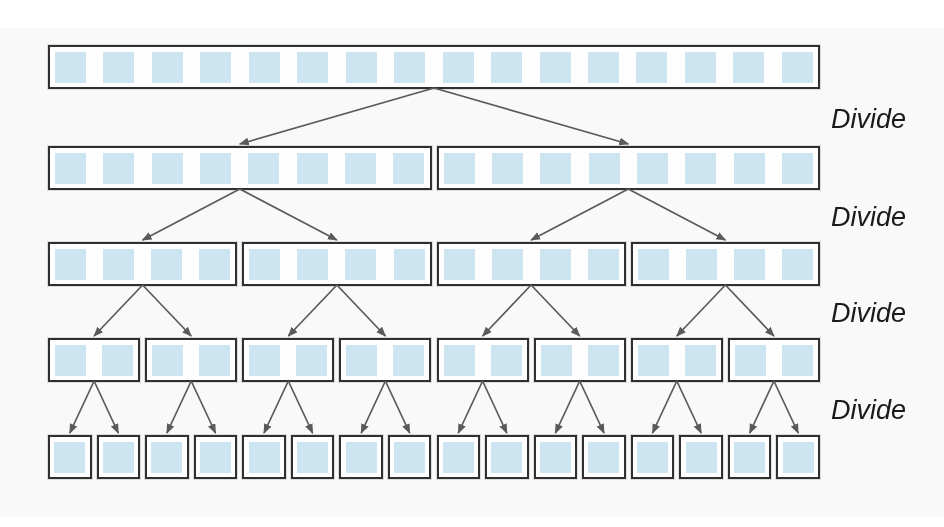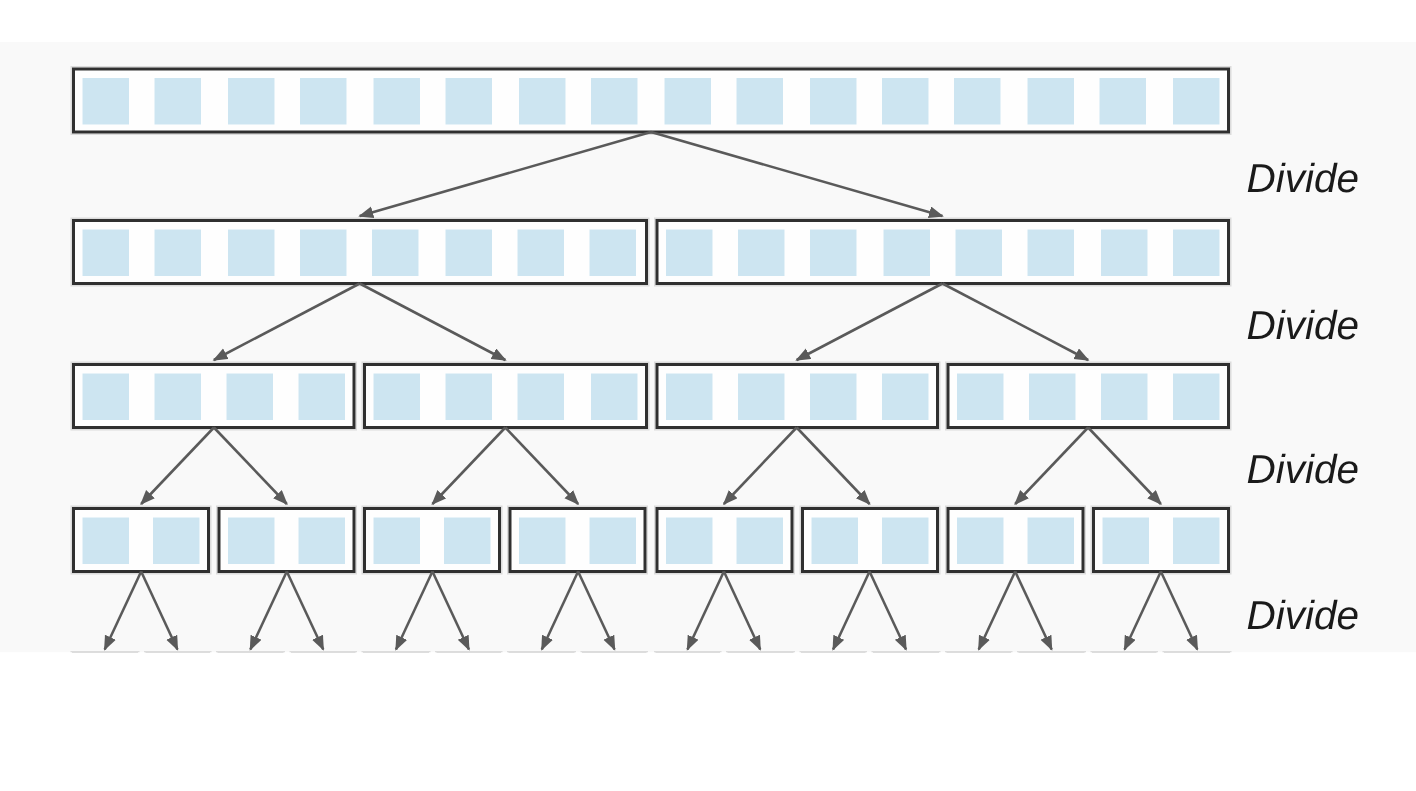--- a/index.html
+++ b/index.html
@@ -1,17 +1,17 @@
 <!DOCTYPE html>
 <html style="--page: #ffffff; --canvas: #f9f9f9; --boxborder: #303030; --boxfill: #fefefe; --cellfill: #cde5f1; --labelcolor: #1a1a1a;"><head>
 <meta charset="utf-8">
 <style>
   html,body{margin:0;padding:0;background:#ffffff;}
   #stage{
-    position:relative;width:944px;height:435px;overflow:hidden;
+    position:relative;width:944px;height:527px;overflow:hidden;
     font-family:"Liberation Sans",sans-serif;
     background:var(--page,#ffffff);
   }
   #canvas-bg{
     position:absolute;left:0;top:28px;width:944px;height:489px;
     background:var(--canvas,#f9f9f9);
   }
   .abox{
     position:absolute;box-sizing:border-box;
     border:2px solid var(--boxborder,#303030);

